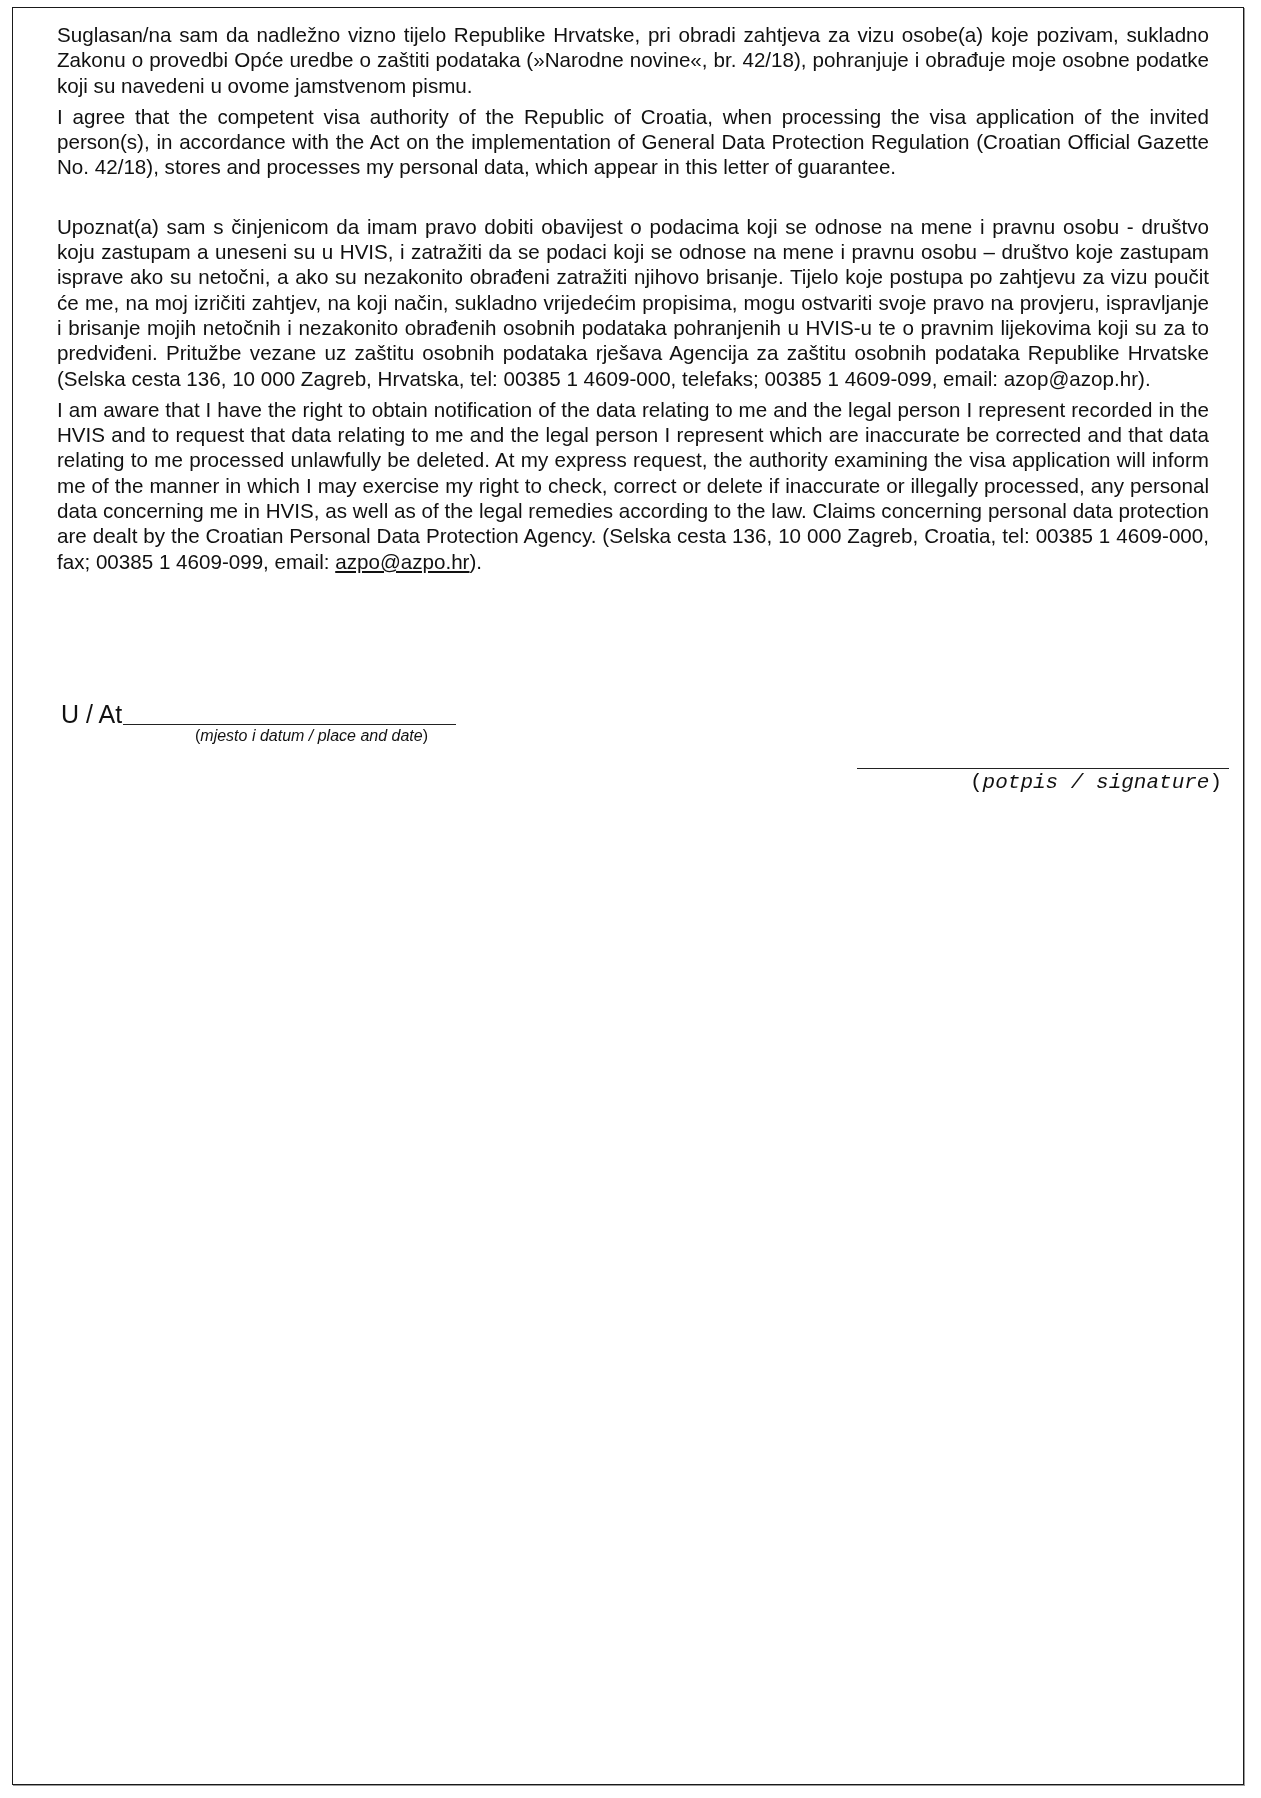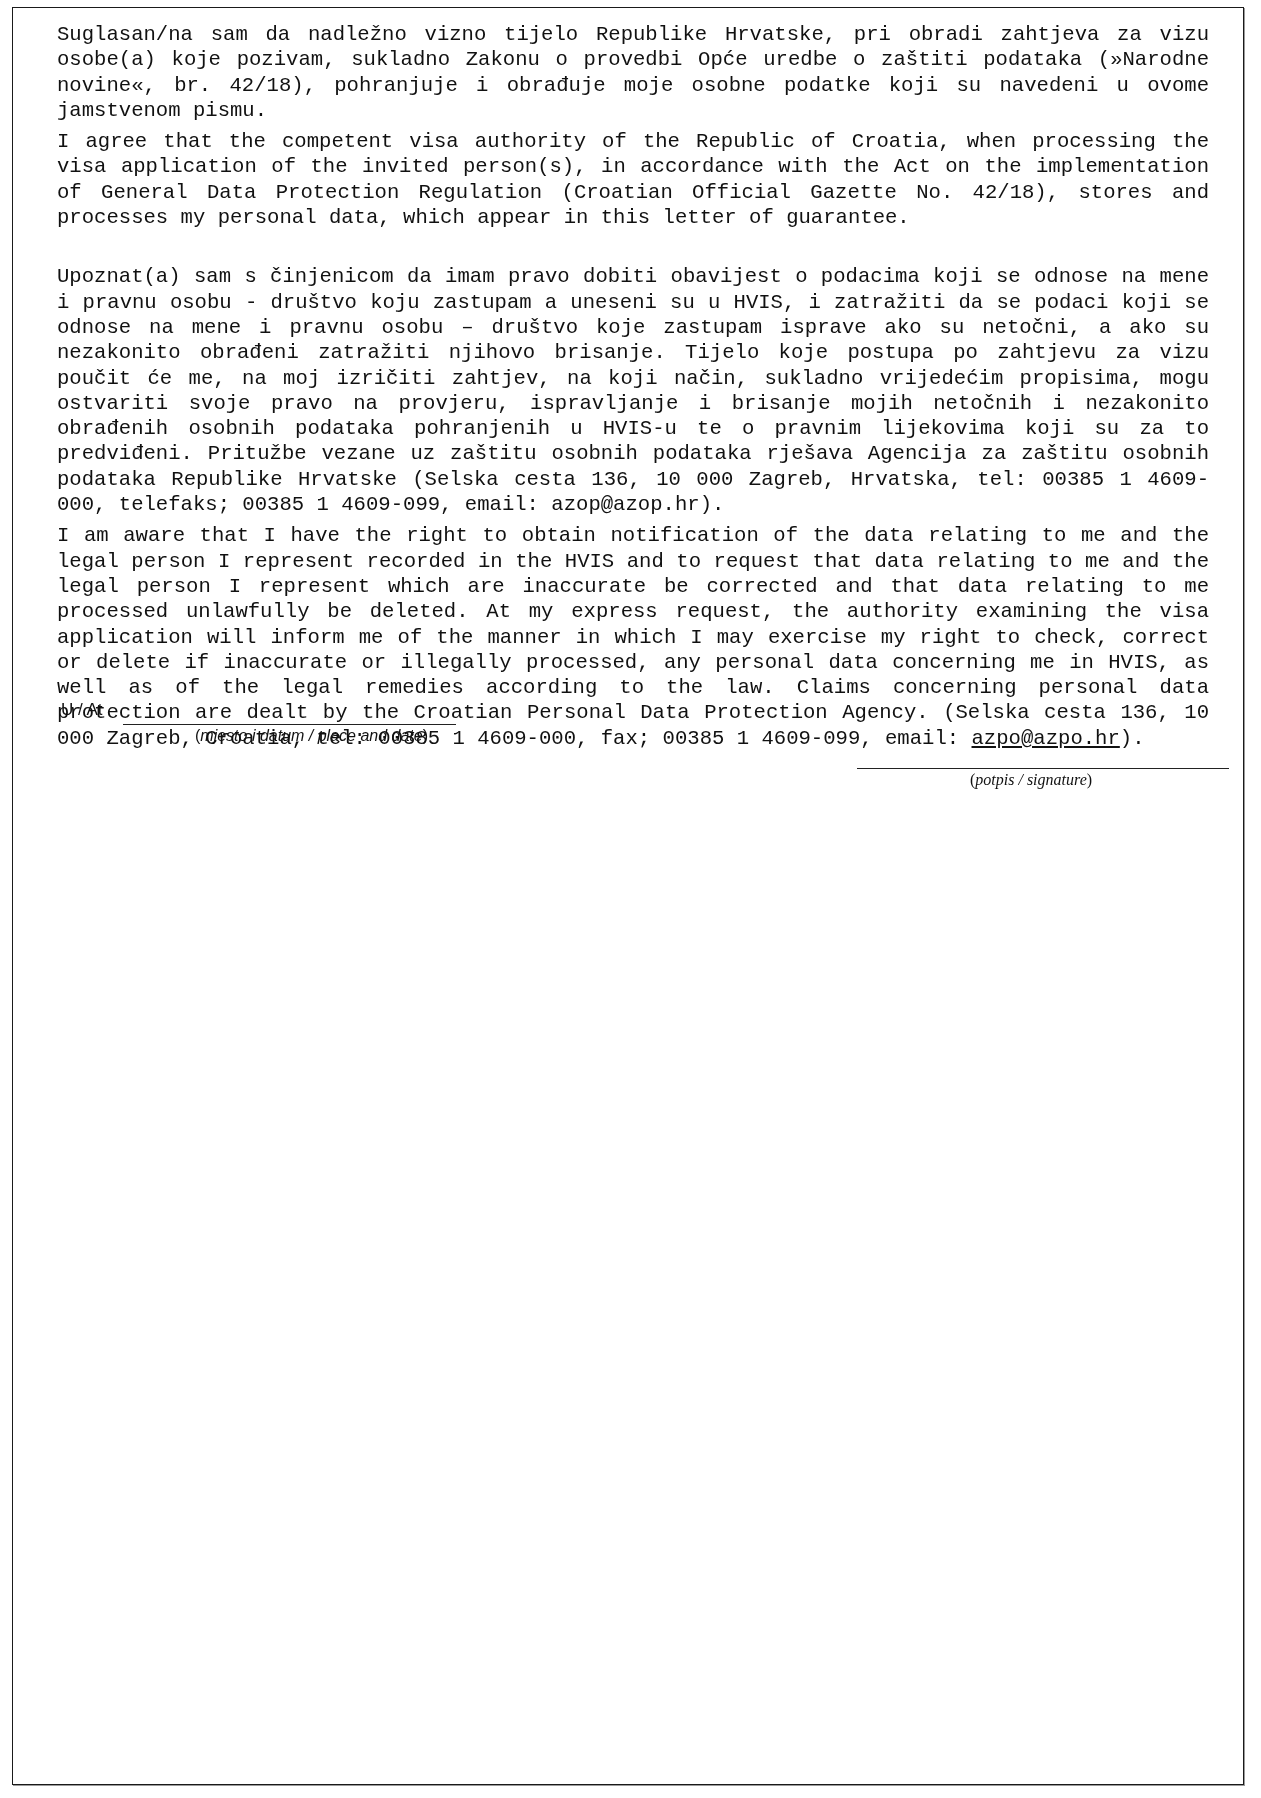--- a/index.html
+++ b/index.html
@@ -9,36 +9,36 @@
     left: 12px; top: 7px;
     width: 1232px; height: 1778px;
     border: 1.5px solid #1a1a1a;
     box-shadow: 1px 1px 0 #9a9a9a;
     box-sizing: border-box;
   }
   .content {
     position: absolute;
     left: 57px; top: 22px;
     width: 1152px;
-    font-family: Liberation Mono, monospace;
+    font-family: Liberation Sans, sans-serif;
     font-size: 20.6px;
     line-height: 25.3px;
     color: #111111;
   }
   .para { margin: 0; text-align: justify; }
   .gap-small { height: 6px; }
   .gap-large { height: 34px; }
   .gap-sm2 { height: 6px; }
   u.link { text-decoration: underline; }
 
   .place-row {
     position: absolute;
     left: 61px; top: 700px;
     font-family: "Liberation Sans", sans-serif;
-    font-size: 17px;
+    font-size: 25px;
     color: #111;
   }
   .place-label { display: inline-block; vertical-align: bottom; }
   .place-line {
     position: absolute;
     left: 123px; top: 724px;
     width: 333px;
     border-bottom: 1px solid #222;
   }
   .place-caption {
@@ -51,22 +51,22 @@
   }
   .sig-line {
     position: absolute;
     left: 857px; top: 768px;
     width: 372px;
     border-bottom: 1px solid #222;
   }
   .sig-caption {
     position: absolute;
     left: 970px; top: 771px;
-    font-family: Liberation Serif, serif;
-    font-size: 16px;
+    font-family: Liberation Mono, monospace;
+    font-size: 21px;
     color: #111;
   }
   i { font-style: italic; }
 </style>
 </head>
 <body>
 
 <div class="page-frame"></div>
 
 <div class="content">

